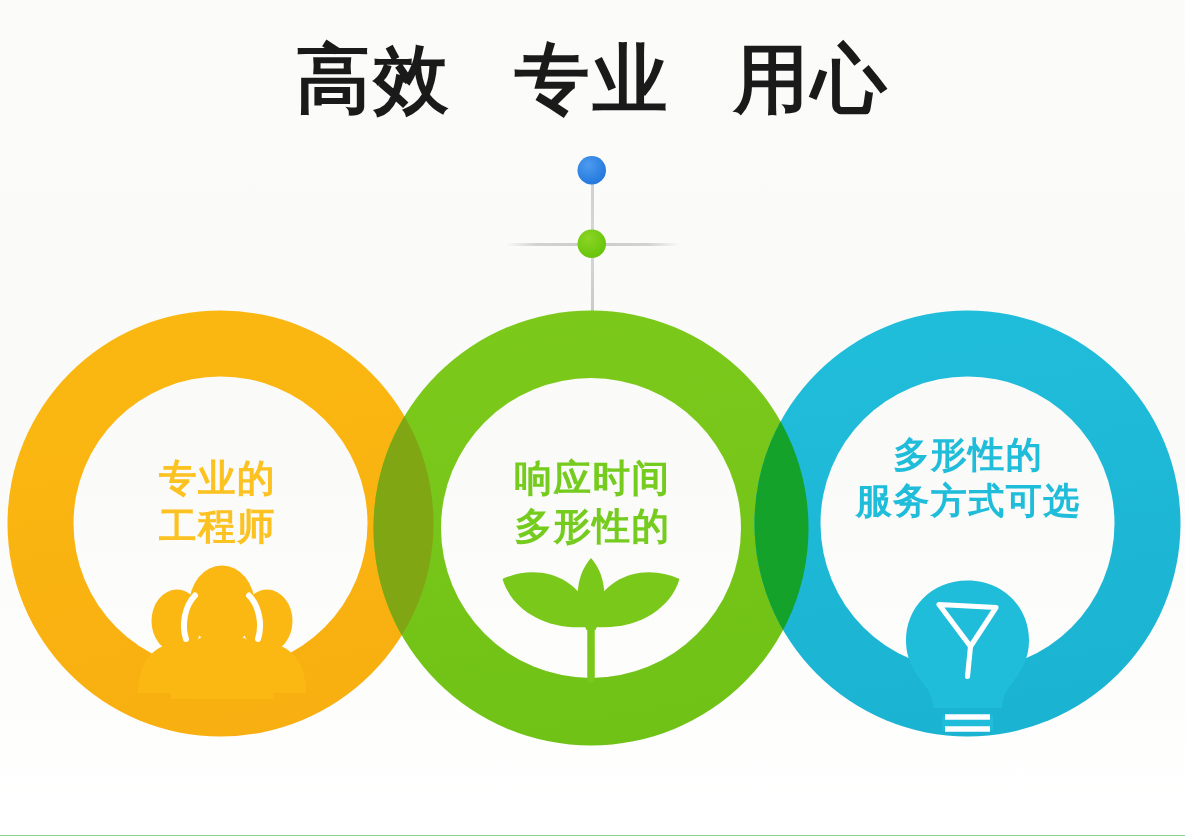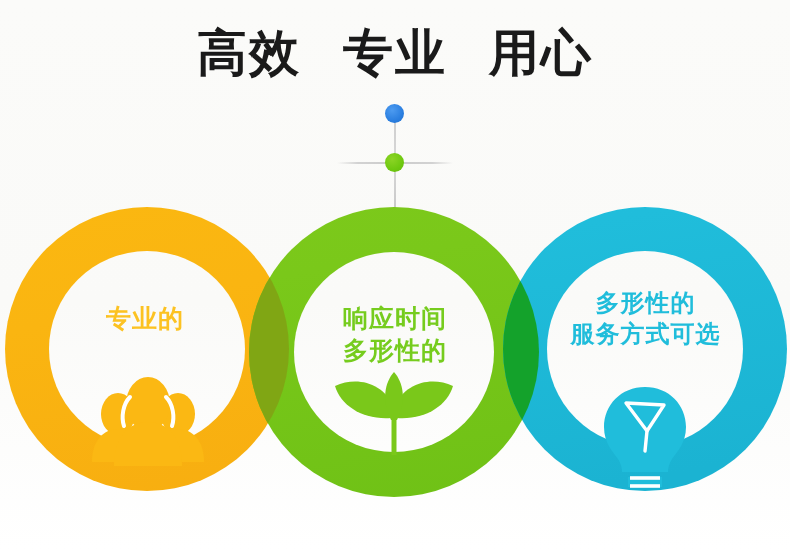--- a/index.html
+++ b/index.html
@@ -219,20 +219,21 @@
       </g>
       <g stroke="#ffffff" stroke-width="3.6">
         <path d="M630 478 h30"></path>
         <path d="M630 486 h30"></path>
       </g>
     </g>
   </svg>
 
   <div class="ctext ctext-1">
     <span class="l">专业的</span>
+    <span class="l">工程师</span>
   </div>
 
   <div class="ctext ctext-2">
     <span class="l">响应时间</span>
     <span class="l">多形性的</span>
   </div>
 
   <div class="ctext ctext-3">
     <span class="l">多形性的</span>
     <span class="l">服务方式可选</span>

